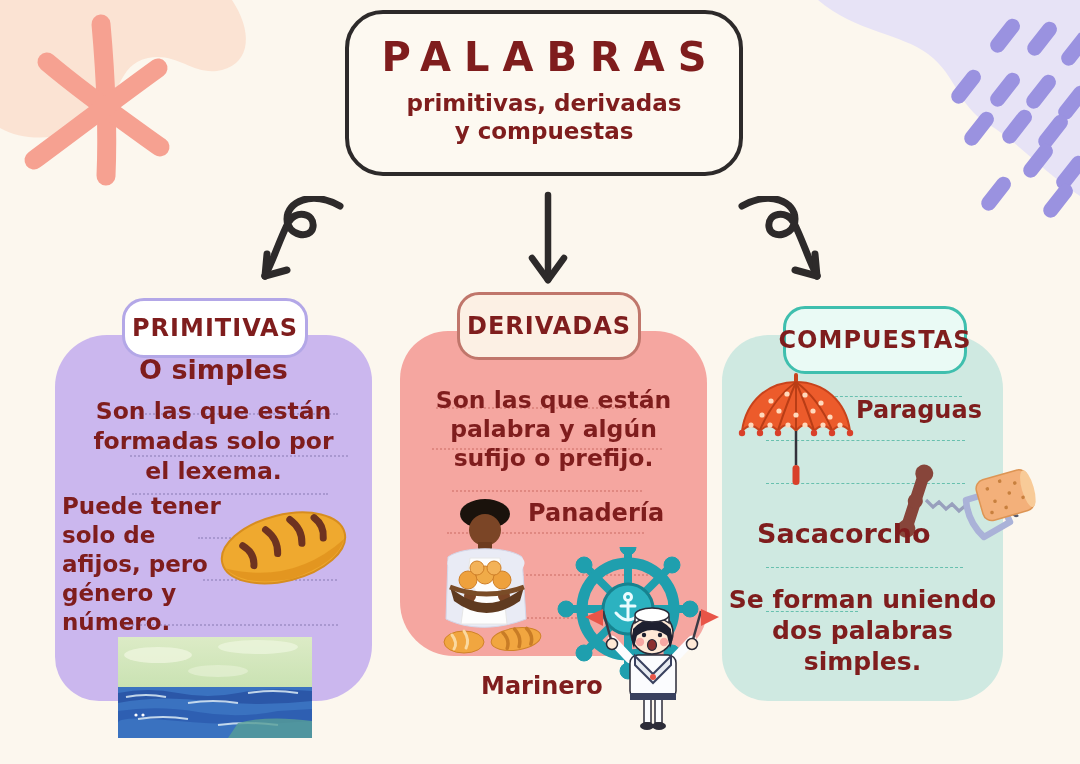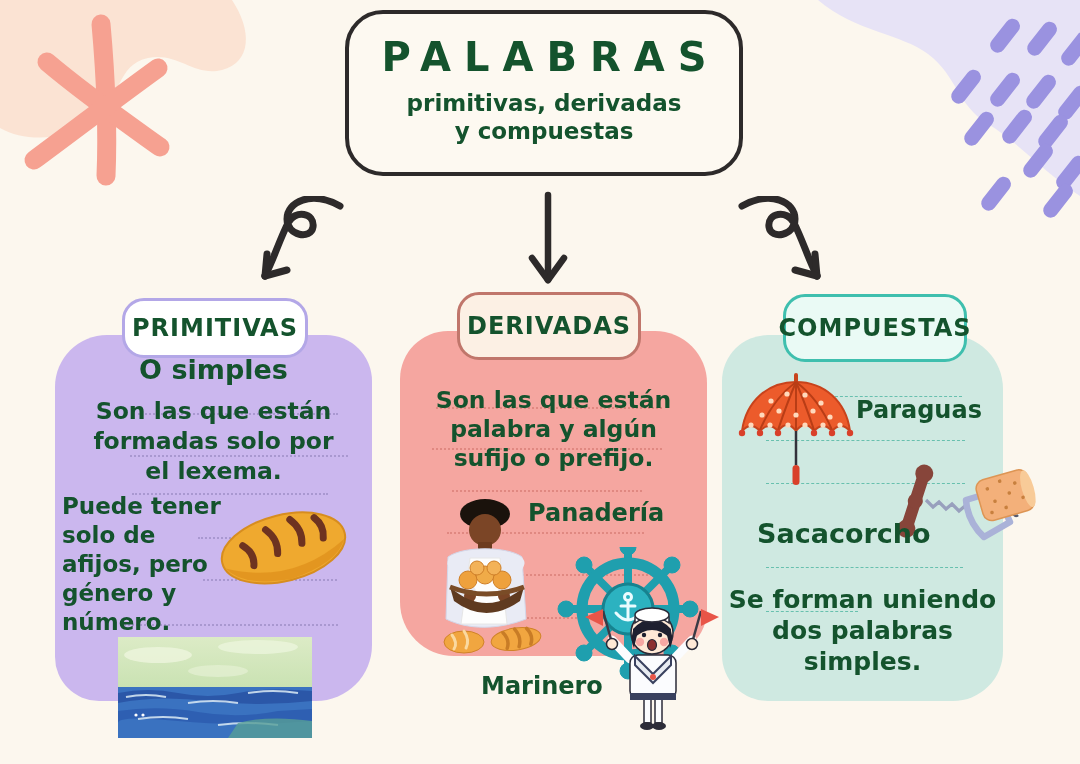--- a/index.html
+++ b/index.html
@@ -1,20 +1,20 @@
 <!DOCTYPE html>
 <html><head>
 <meta charset="utf-8">
 <style>
   html,body{margin:0;padding:0;}
   #canvas{
     position:relative;width:1080px;height:764px;overflow:hidden;
     background:#fcf7ee;
     font-family:"DejaVu Sans","Liberation Sans",sans-serif;
-    color:#14532d;
+    color:#7f1d1d;
   }
   .abs{position:absolute;}
   
   #title-box{
     left:345px;top:10px;width:390px;height:158px;
     background:#fdf9f1;border:4px solid #2d2a2a;border-radius:38px;
     text-align:center;z-index:3;
   }
   #title-text{margin-top:20px;font-size:40px;font-weight:bold;letter-spacing:13px;padding-left:13px;}
   .subtitle-line{font-size:23px;font-weight:bold;line-height:28px;}
@@ -24,21 +24,21 @@
   #panel-prim{left:55px;top:335px;width:317px;height:366px;background:#cbb7ee;border-radius:52px 46px 56px 44px;}
   #panel-deriv{left:400px;top:331px;width:307px;height:325px;background:#f5a6a0;border-radius:48px 52px 46px 54px;}
   #panel-comp{left:722px;top:335px;width:281px;height:366px;background:#cfe9e1;border-radius:46px 54px 50px 46px;}
   
   .pill{
     z-index:4;display:flex;align-items:center;justify-content:center;
     font-weight:bold;font-size:24px;border-radius:22px;letter-spacing:1px;
   }
   #pill-prim{left:122px;top:298px;width:180px;height:54px;background:#ffffff;border:3px solid #b3a7e7;}
   #pill-deriv{left:457px;top:292px;width:178px;height:62px;background:#fcf0e4;border:3px solid #c0766b;}
-  #pill-comp{left:783px;top:294px;width:178px;height:62px;background:#eafaf5;border:3px solid #3fbfae;}
+  #pill-comp{left:783px;top:306px;width:178px;height:62px;background:#eafaf5;border:3px solid #3fbfae;}
   
   .ctext{z-index:3;text-align:center;font-weight:bold;}
   #prim-sub{left:55px;top:354px;width:317px;font-size:27px;}
   #prim-def{left:55px;top:396px;width:317px;font-size:23.5px;line-height:30px;}
   #prim-note{left:62px;top:492px;width:180px;font-size:23px;line-height:29px;text-align:left;font-weight:bold;z-index:3;}
   #deriv-def{left:400px;top:386px;width:307px;font-size:23.5px;line-height:29px;}
   .example-label{z-index:4;font-weight:bold;}
   #lbl-panaderia{left:528px;top:499px;font-size:24px;}
   #lbl-marinero{left:481px;top:672px;font-size:24px;}
   #lbl-paraguas{left:856px;top:396px;font-size:24px;}

